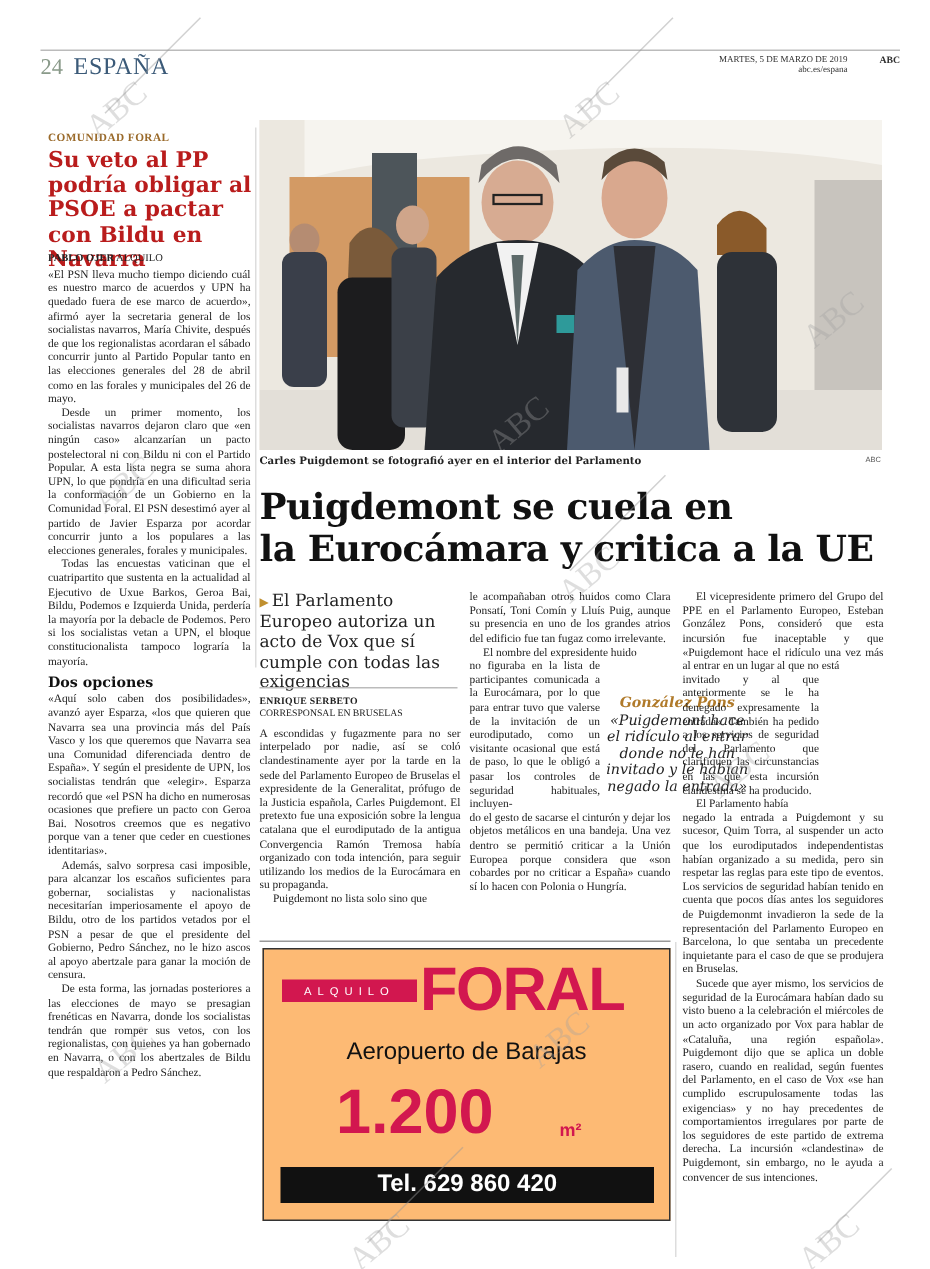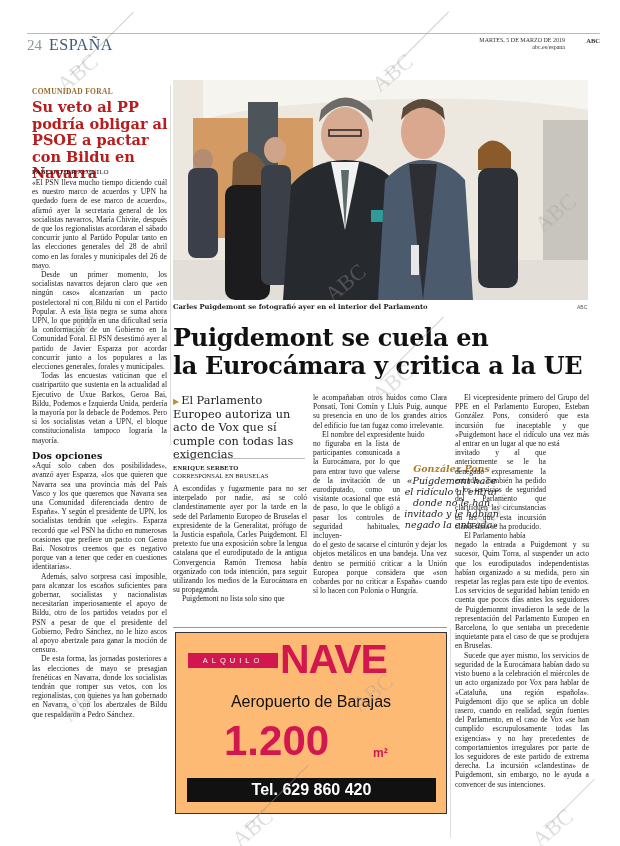--- a/index.html
+++ b/index.html
@@ -150,21 +150,21 @@
   <p class="colC2">invitado y al que anteriormente se le ha denegado expresamente la entrada». También ha pedido a los servicios de seguridad del Parlamento que clarifiquen las circunstancias en las que esta incursión clandestina se ha producido.</p>
   <p class="colC2" style="text-indent:9px;">El Parlamento había</p>
   <p class="colC3">negado la entrada a Puigdemont y su sucesor, Quim Torra, al suspender un acto que los eurodiputados independentistas habían organizado a su medida, pero sin respetar las reglas para este tipo de eventos. Los servicios de seguridad habían tenido en cuenta que pocos días antes los seguidores de Puigdemonmt invadieron la sede de la representación del Parlamento Europeo en Barcelona, lo que sentaba un precedente inquietante para el caso de que se produjera en Bruselas.</p>
   <p class="ind colC3">Sucede que ayer mismo, los servicios de seguridad de la Eurocámara habían dado su visto bueno a la celebración el miércoles de un acto organizado por Vox para hablar de «Cataluña, una región española». Puigdemont dijo que se aplica un doble rasero, cuando en realidad, según fuentes del Parlamento, en el caso de Vox «se han cumplido escrupulosamente todas las exigencias» y no hay precedentes de comportamientos irregulares por parte de los seguidores de este partido de extrema derecha. La incursión «clandestina» de Puigdemont, sin embargo, no le ayuda a convencer de sus intenciones.</p>
 </div>
 
 <div class="adrule"></div>
 <div class="vsep2"></div>
 <div class="ad">
   <div class="ad-alq">ALQUILO</div>
-  <div class="ad-nave">NAVE</div>
+  <div class="ad-nave">FORAL</div>
   <div class="ad-aero">Aeropuerto de Barajas</div>
   <div class="ad-num">1.200</div>
   <div class="ad-m2">m²</div>
   <div class="ad-tel">Tel. 629 860 420</div>
 </div>
 
 <span class="wm" style="left:55px;top:60px;">ABC</span>
 <span class="wm" style="left:370px;top:60px;">ABC</span>
 <span class="wm" style="left:60px;top:310px;">ABC</span>
 <span class="wm" style="left:370px;top:370px;">ABC</span>

